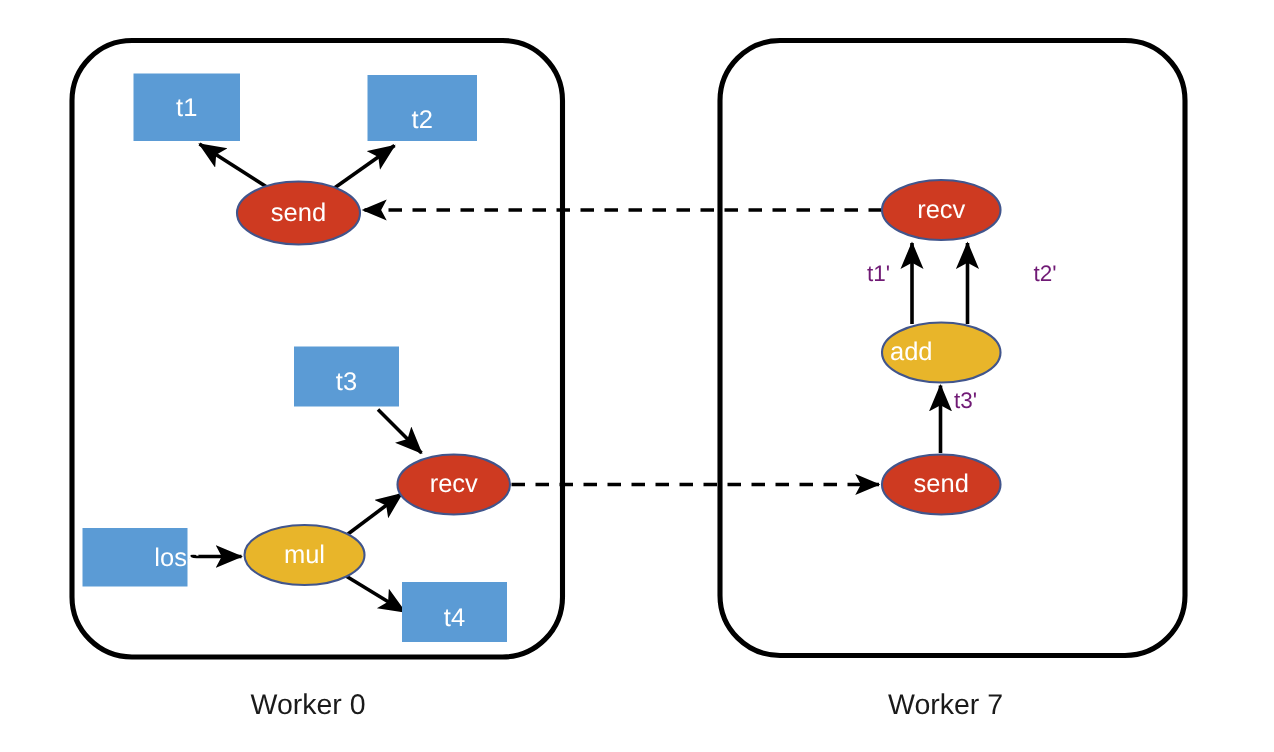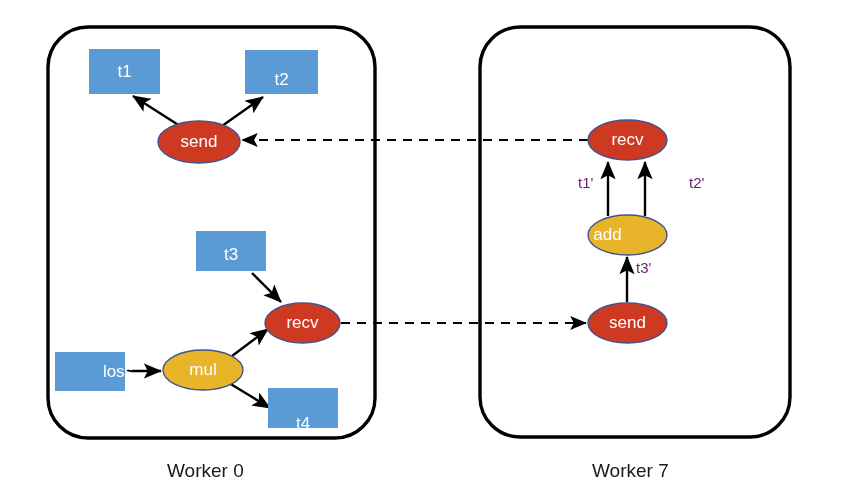--- a/index.html
+++ b/index.html
@@ -102,21 +102,21 @@
       <div class="edge-label" style="left: 578px; top: 174px;">t1'</div>
       <div class="edge-label" style="left: 653px; top: 174px; margin-left: 36px;">t2'</div>
       <div class="edge-label" style="left: 636px; top: 259px;">t3'</div>
       <div class="node-label" style="left: 89px; top: 49px; width: 71px; height: 45px;">t1</div>
       <div class="node-label" style="left: 245px; top: 50px; width: 73px; height: 60px;">t2</div>
       <div class="node-label" style="left: 158px; top: 121px; width: 82px; height: 42px;">send</div>
       <div class="node-label" style="left: 196px; top: 231px; width: 70px; height: 48px;">t3</div>
       <div class="node-label" style="left: 265px; top: 303px; width: 75px; height: 40px;">recv</div>
       <div class="node-label" style="left: 55px; top: 352px; width: 70px; height: 39px; margin-left: 28px;">loss</div>
       <div class="node-label" style="left: 163px; top: 350px; width: 80px; height: 40px;">mul</div>
-      <div class="node-label" style="left: 268px; top: 404px; width: 70px; height: 40px;">t4</div>
+      <div class="node-label" style="left: 268px; top: 392px; width: 70px; height: 40px;">t4</div>
       <div class="node-label" style="left: 588px; top: 120px; width: 79px; height: 40px;">recv</div>
       <div class="node-label" style="left: 568px; top: 215px; width: 79px; height: 40px;">add</div>
       <div class="node-label" style="left: 588px; top: 303px; width: 79px; height: 40px;">send</div>
       <div class="worker-caption" style="left: 167px; top: 460px;">Worker 0</div>
       <div class="worker-caption" style="left: 592px; top: 460px;">Worker 7</div>
     </div>
 
 </div>
 
 </body></html>

